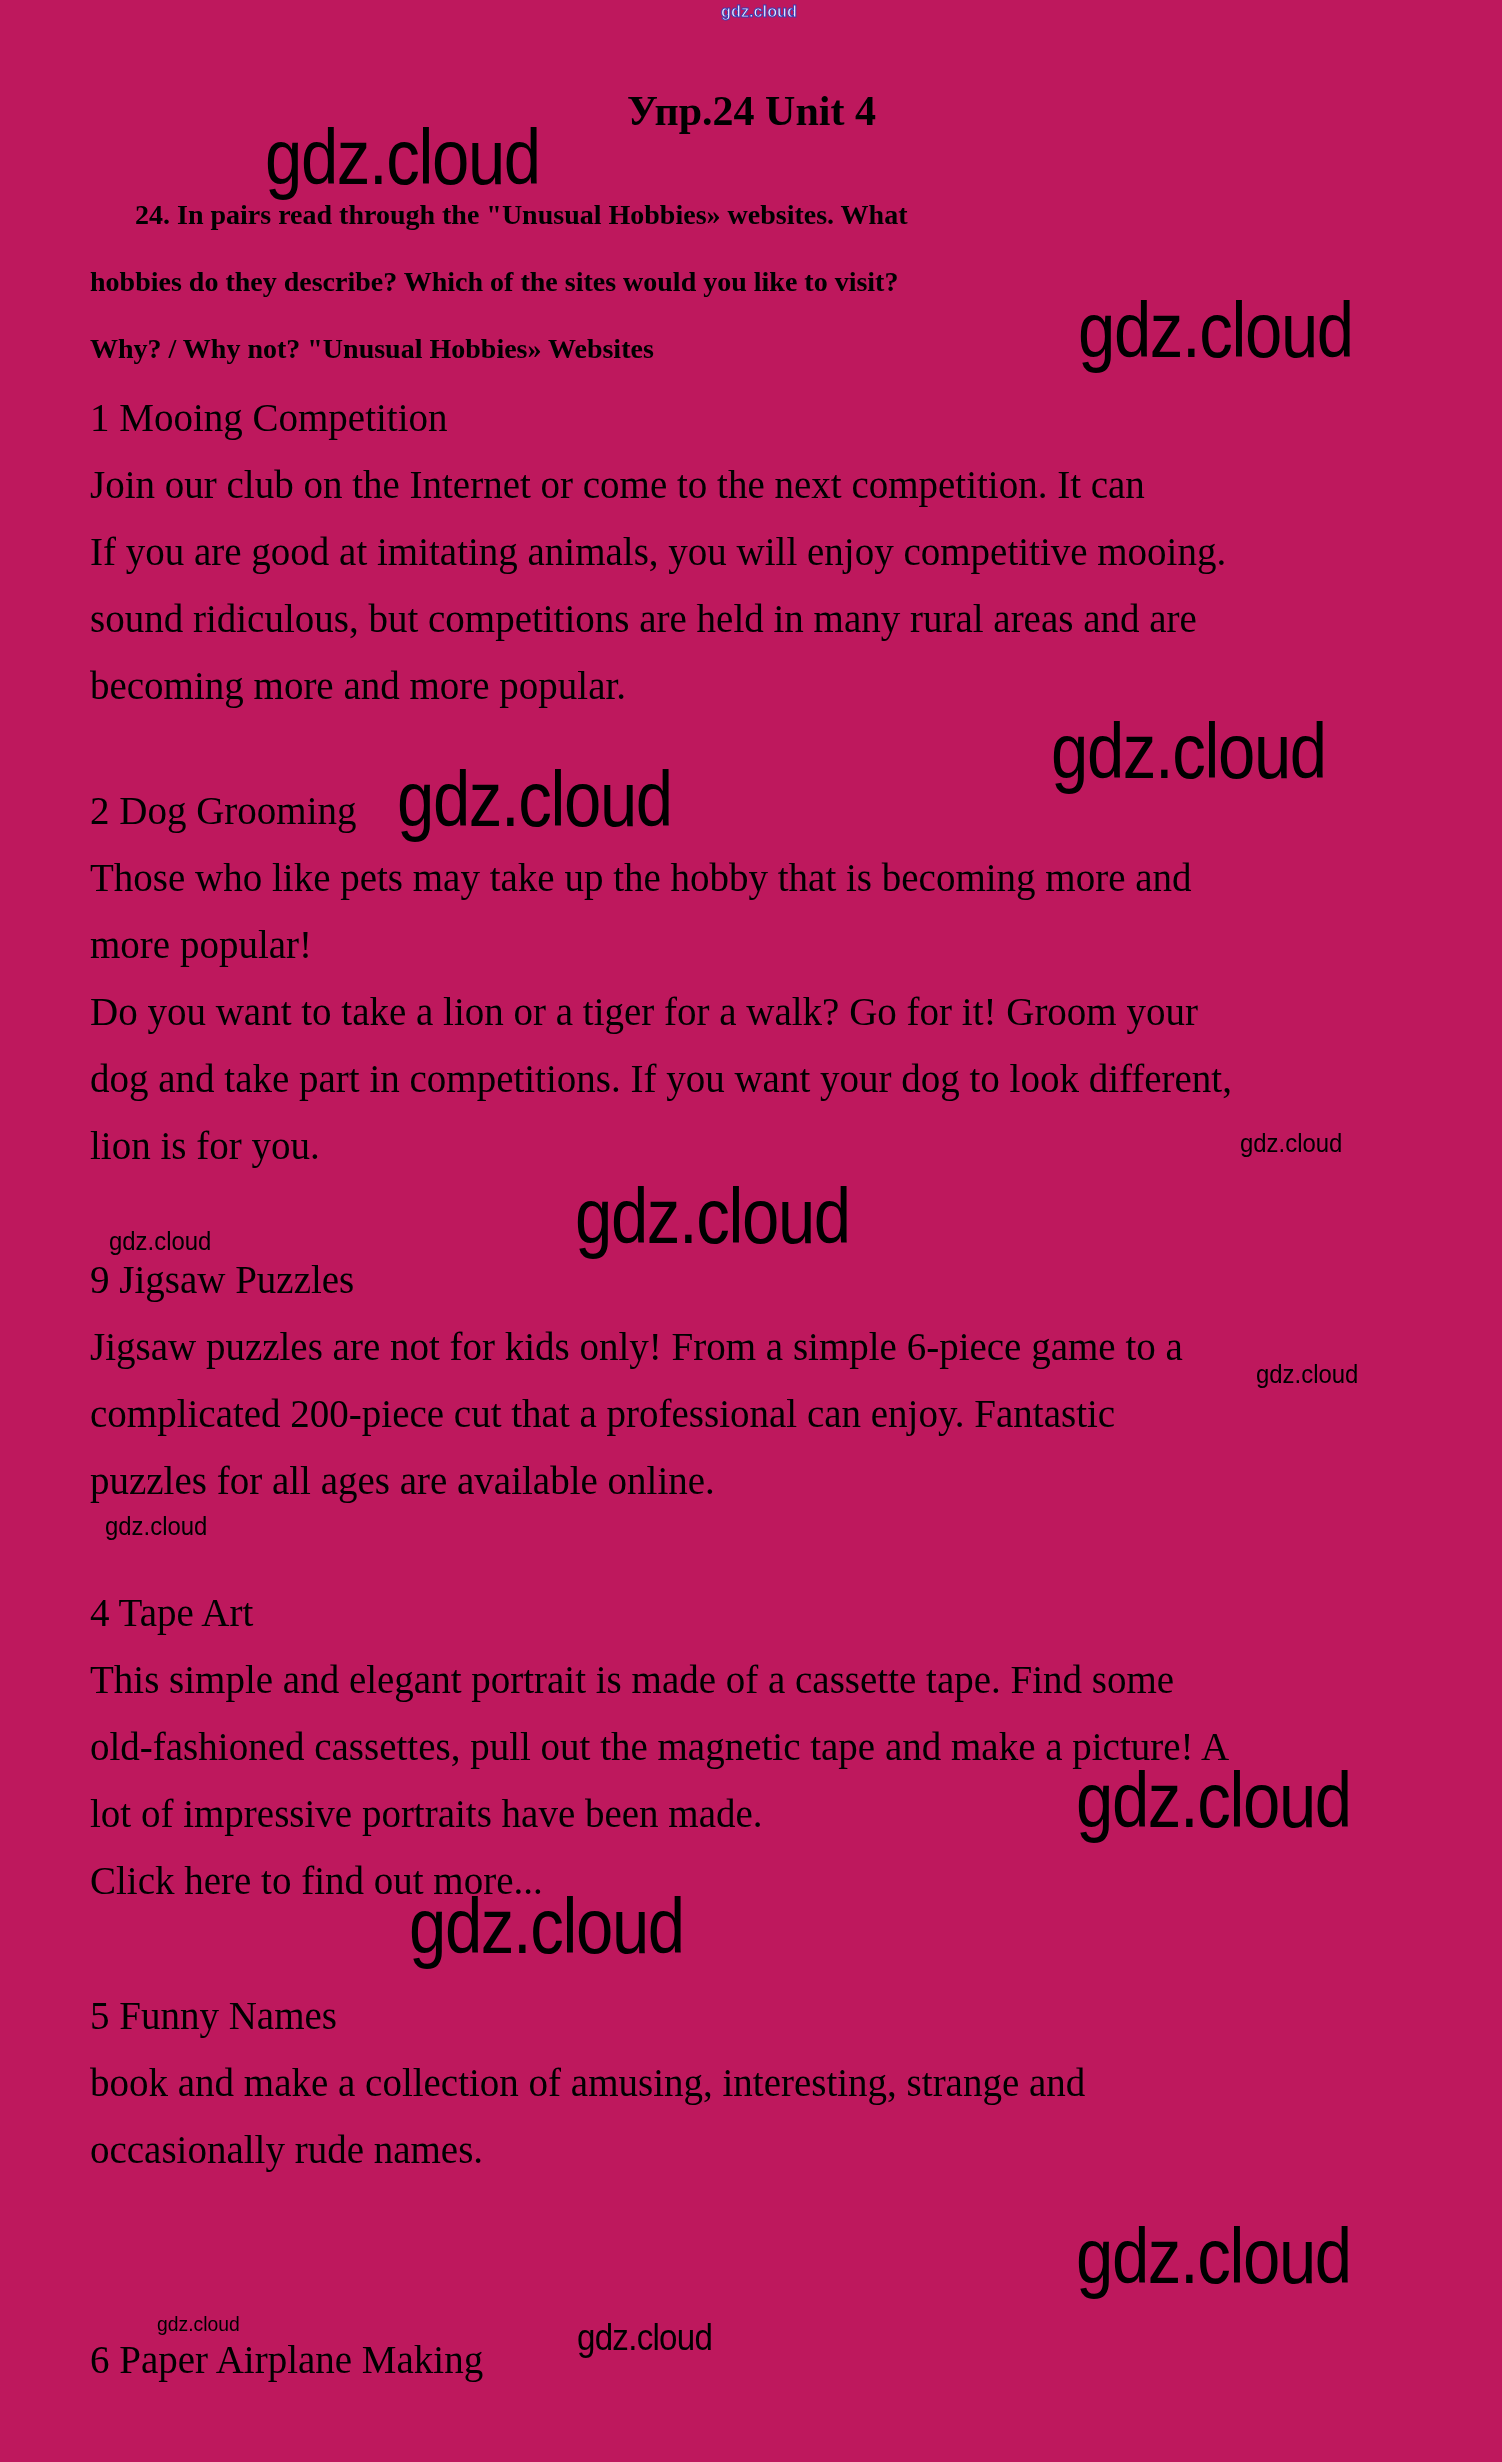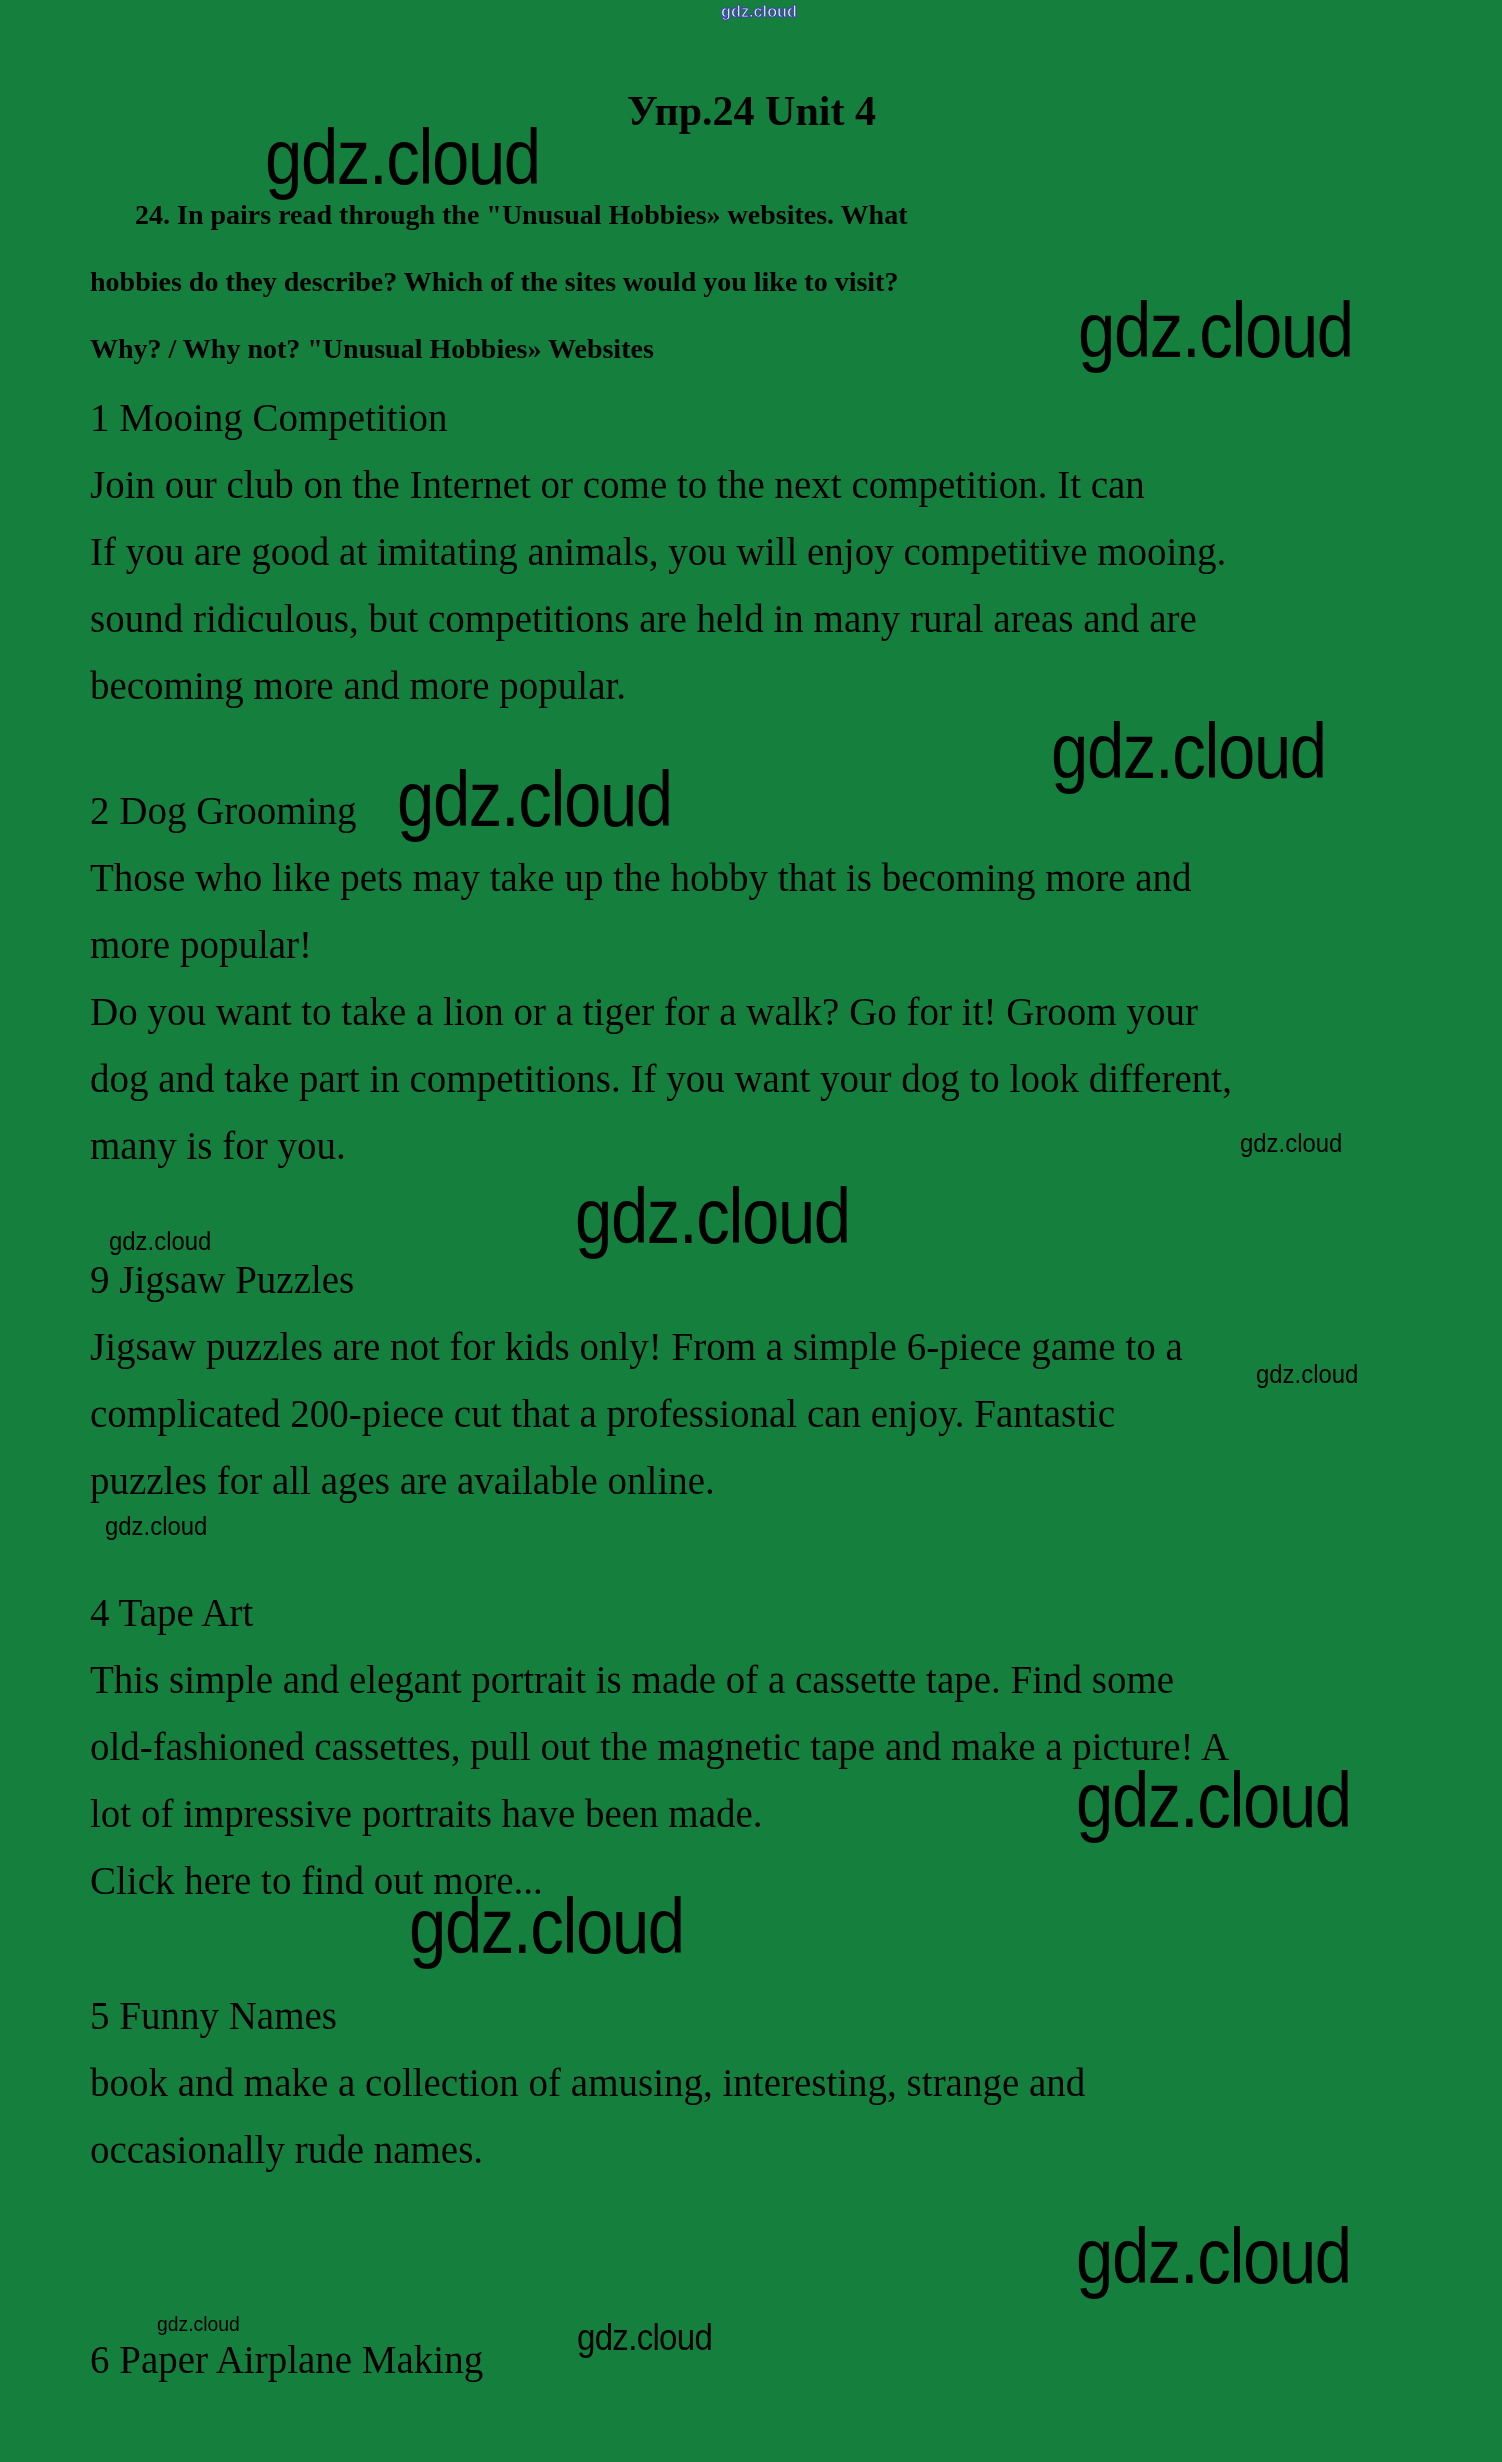--- a/index.html
+++ b/index.html
@@ -1,20 +1,20 @@
 <!DOCTYPE html>
 <html style="font-size:12.4px"><head>
 <meta charset="utf-8">
 <style>
   html, body { margin: 0; padding: 0; background: #ffffff; }
   .page {
     position: relative;
     width: 1503px;
     height: 2462px;
-    background: #15803d;
+    background: #be185d;
     color: #000000;
     font-family: "Liberation Serif", serif;
     overflow: hidden;
   }
   .line {
     height: 67px;
     line-height: 67px;
     white-space: nowrap;
     font-size: 39px;
   }
@@ -99,21 +99,21 @@
       </div>
   </section>
 
   <section class="sec" style="top:777px;">
     <div class="line sec-heading">2 Dog Grooming</div>
     <div>
         <div class="line">Those who like pets may take up the hobby that is becoming more and</div>
         <div class="line">more popular!</div>
         <div class="line">Do you want to take a lion or a tiger for a walk? Go for it! Groom your</div>
         <div class="line">dog and take part in competitions. If you want your dog to look different,</div>
-        <div class="line">many is for you.</div>
+        <div class="line">lion is for you.</div>
       </div>
   </section>
 
   <section class="sec" style="top:1246px;">
     <div class="line sec-heading">9 Jigsaw Puzzles</div>
     <div>
         <div class="line">Jigsaw puzzles are not for kids only! From a simple 6-piece game to a</div>
         <div class="line">complicated 200-piece cut that a professional can enjoy. Fantastic</div>
         <div class="line">puzzles for all ages are available online.</div>
       </div>

